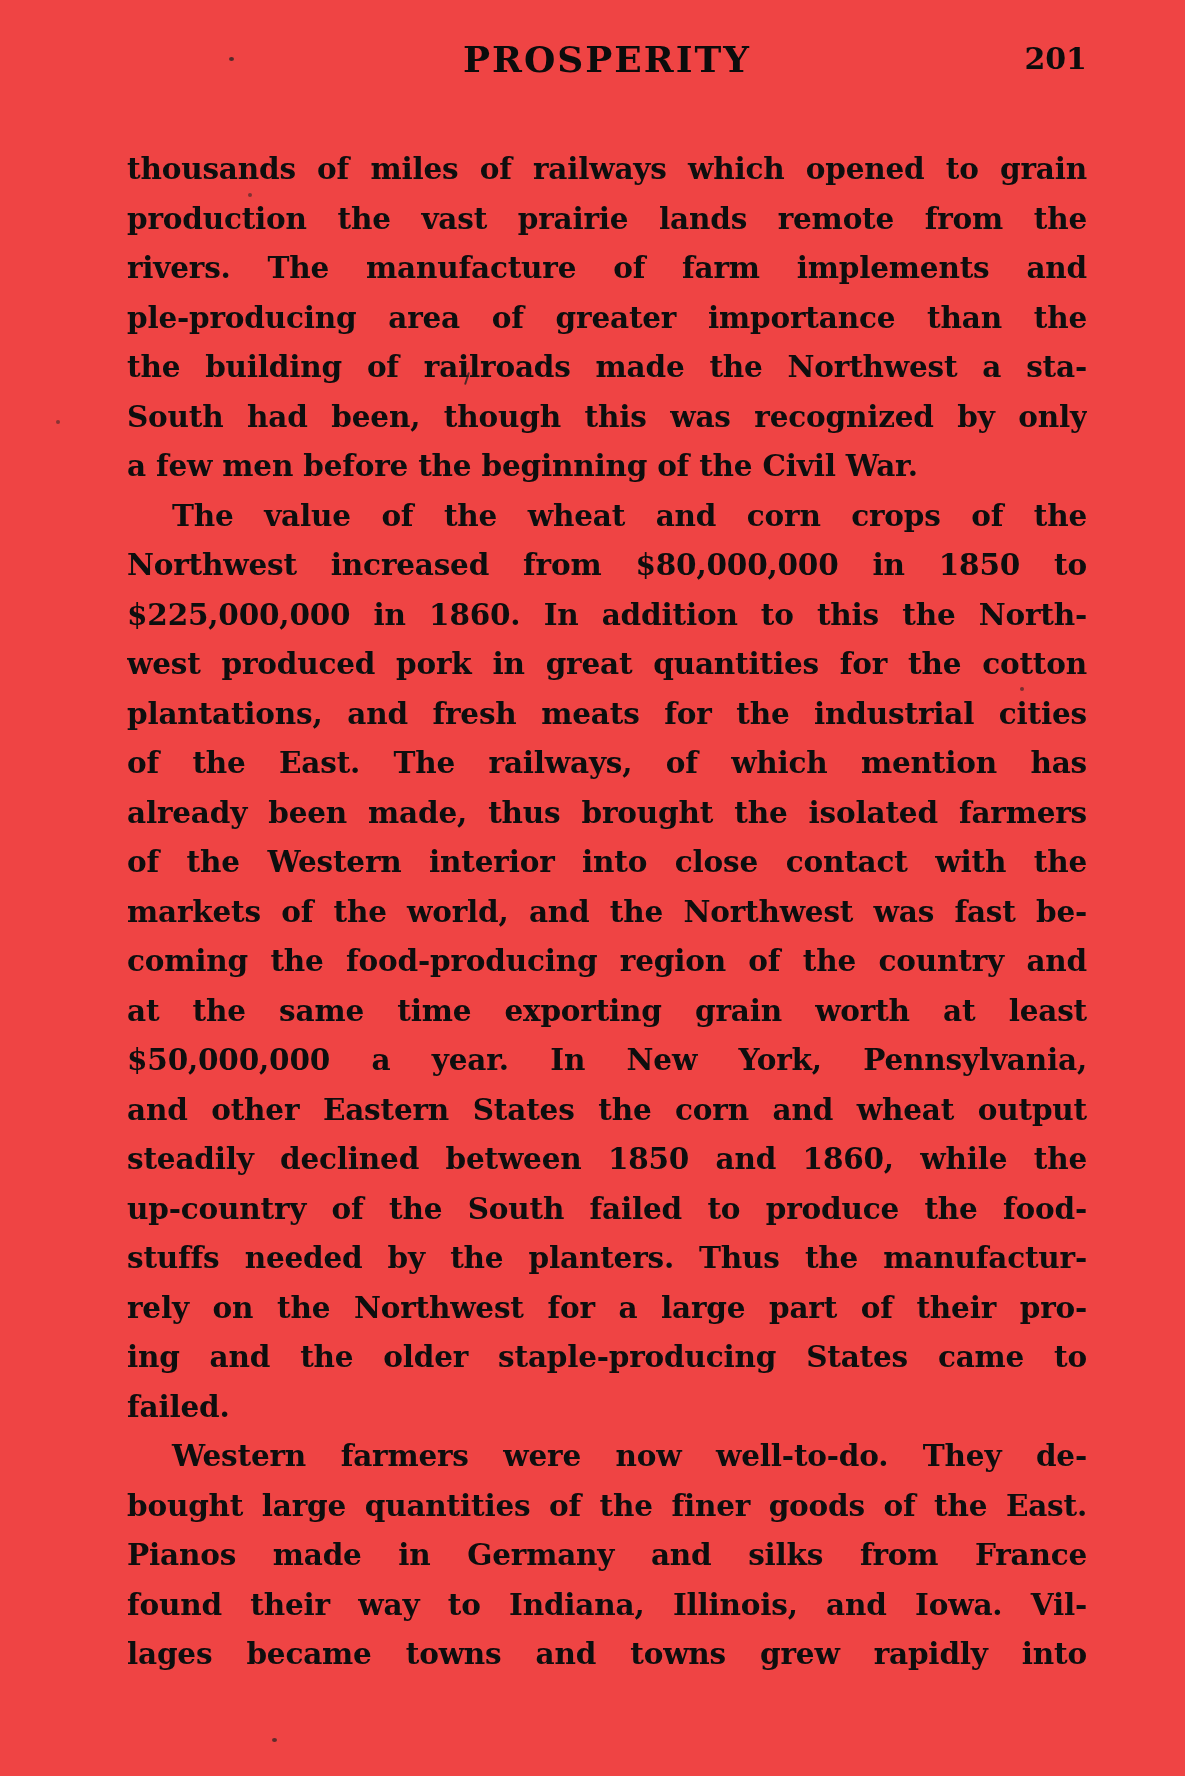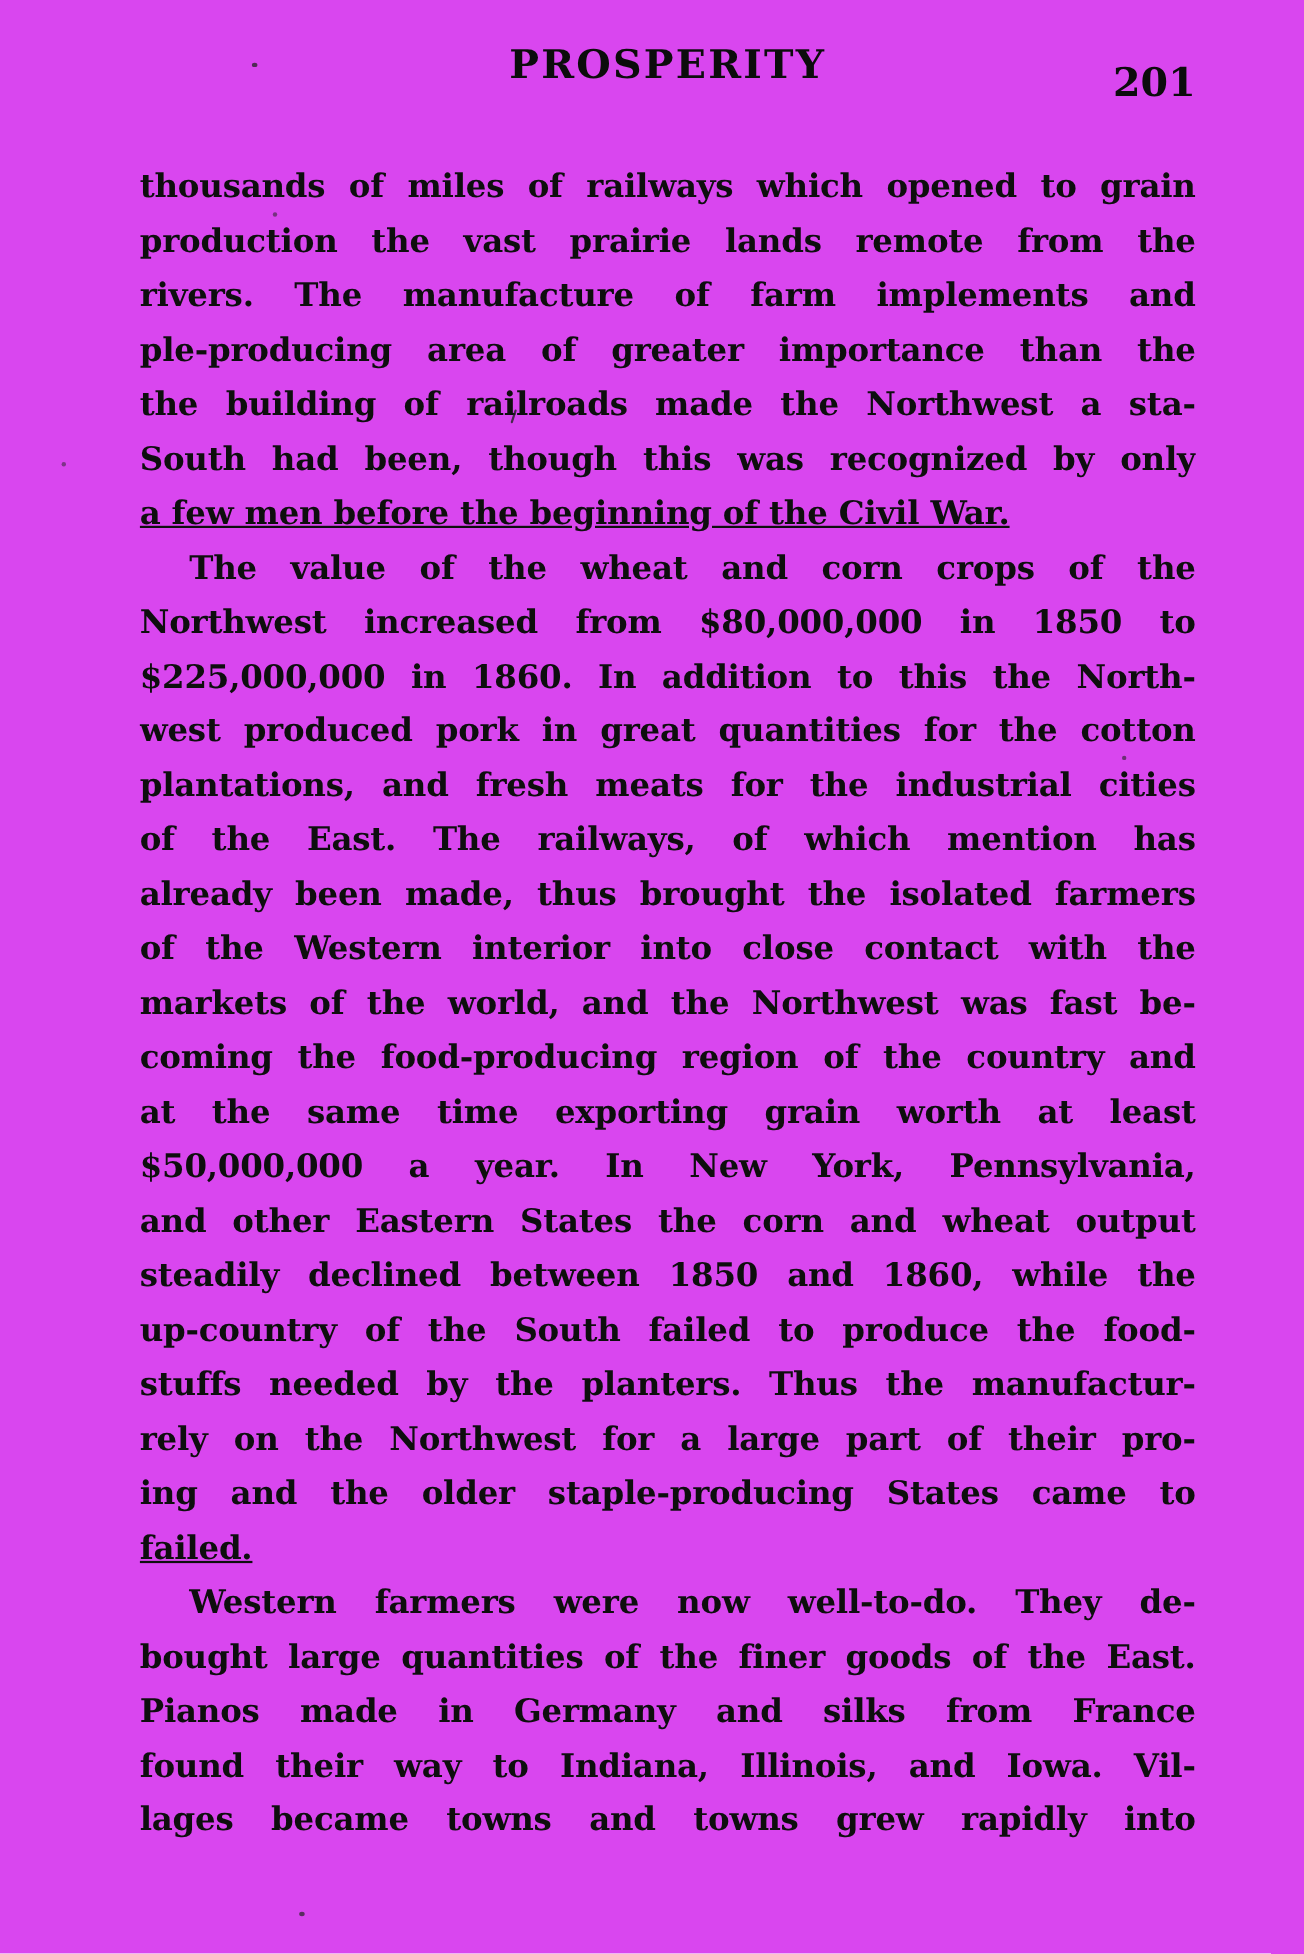--- a/index.html
+++ b/index.html
@@ -4,21 +4,21 @@
 <style>
   html, body {
     margin: 0;
     padding: 0;
     background: #ffffff;
   }
   .page {
     position: relative;
     width: 1185px;
     height: 1776px;
-    background: #d946ef;
+    background: #ef4444;
     color: #0d0d0d;
     font-family: "DejaVu Serif", "Liberation Serif", serif;
     overflow: hidden;
   }
   .running-head {
     position: absolute;
     left: 127px;
     top: 36px;
     width: 960px;
     height: 46px;
@@ -28,22 +28,22 @@
     text-align: center;
     font-size: 36px;
     font-weight: bold;
     letter-spacing: 2px;
     line-height: 46px;
     color: #0c0c0c;
   }
   .page-number {
     position: absolute;
     right: 0;
-    top: 16px;
-    font-size: 36px;
+    top: 0;
+    font-size: 30px;
     font-weight: bold;
     line-height: 46px;
     color: #0c0c0c;
   }
   .page-body {
     position: absolute;
     left: 127px;
     top: 132px;
     width: 960px;
     margin-top: 12px;
@@ -64,21 +64,20 @@
     text-justify: inter-word;
     overflow: hidden;
     white-space: normal;
   }
   .line.indent {
     text-indent: 45px;
   }
   .line.flush {
     text-align: center;
     text-align-last: left;
-    text-decoration: underline;
   }
   
   .speck {
     position: absolute;
     background: #222;
     border-radius: 50%;
   }
   .speck-slash {
     position: absolute;
     width: 2px;

